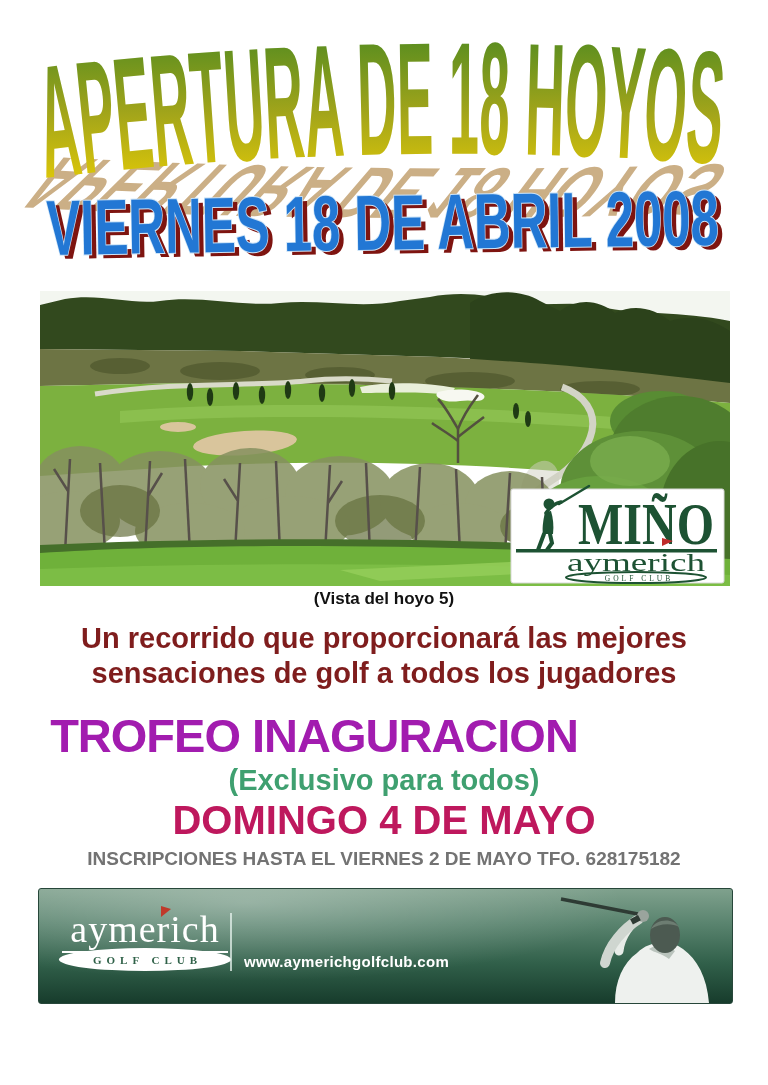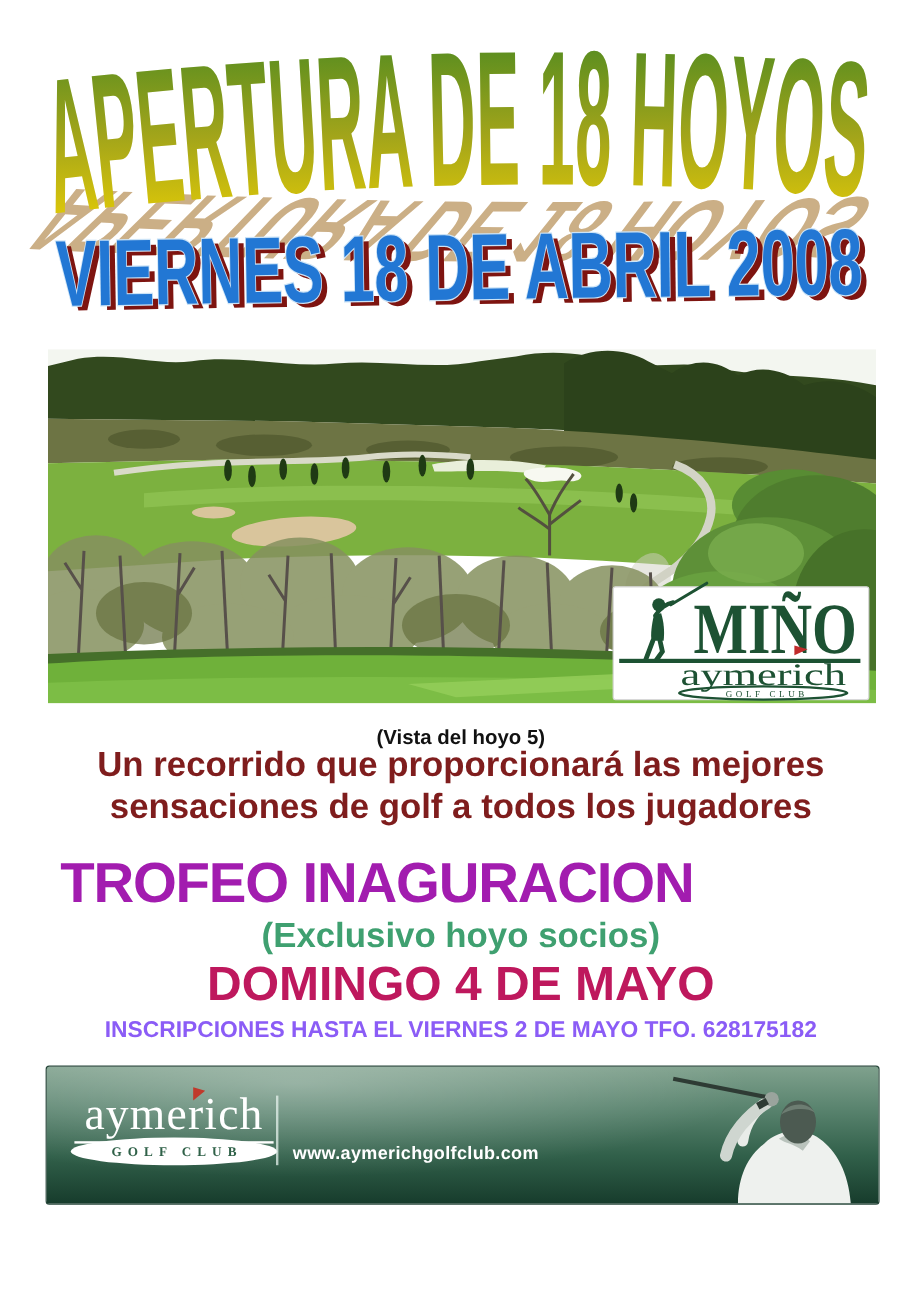--- a/index.html
+++ b/index.html
@@ -9,28 +9,28 @@
   svg{display:block;}
   svg text{font-family:"Liberation Sans",sans-serif;}
   .serif, svg text.serif{font-family:"Liberation Serif",serif;}
 
   
   .title-svg{left:39px;top:48px;width:690px;height:222px;overflow:visible;}
 
   
   .photo{left:40px;top:291px;width:690px;height:295px;}
 
-  .caption{left:0;top:589px;width:768px;text-align:center;font-size:17px;font-weight:bold;color:#111;margin-top:16px;}
+  .caption{left:0;top:589px;width:768px;text-align:center;font-size:17px;font-weight:bold;color:#111;}
   .intro{left:44px;top:621px;width:680px;text-align:center;font-size:29px;line-height:35px;
          font-weight:bold;color:#7f1d1d;}
   .trofeo{left:0;top:708px;width:628px;text-align:center;font-size:47px;letter-spacing:-1px;
           font-weight:bold;color:#a21caf;white-space:nowrap;}
   .exclusivo{left:0;top:764px;width:768px;text-align:center;font-size:29px;font-weight:bold;color:#3fa070;}
   .domingo{left:0;top:798px;width:768px;text-align:center;font-size:40px;font-weight:bold;color:#be185d;white-space:nowrap;}
-  .inscrip{left:0;top:848px;width:768px;text-align:center;font-size:19px;font-weight:bold;color:#8b5cf6;white-space:nowrap;}
+  .inscrip{left:0;top:848px;width:768px;text-align:center;font-size:19px;font-weight:bold;color:#737373;white-space:nowrap;}
 
   
   .banner{left:38px;top:888px;width:693px;height:114px;border:1px solid #27473a;border-radius:3px;overflow:hidden;
           background:radial-gradient(ellipse at 30% 12%, rgba(255,255,255,0.28), rgba(255,255,255,0) 55%),
                      linear-gradient(180deg,#7fa18d 0%,#5a846f 30%,#31604a 65%,#173c2c 100%);}
   .footer-logo{left:16px;top:20px;width:180px;text-align:center;}
   .footer-brand{display:inline-block;font-family:"Liberation Serif",serif;font-size:38px;line-height:40px;
                 color:#ffffff;letter-spacing:1px;border-bottom:2px solid #ffffff;padding:0 8px 2px;position:relative;}
   .footer-flag{position:absolute;left:104px;top:-4px;width:14px;height:14px;}
   .footer-ellipse{width:172px;height:23px;border-radius:50%;background:#ffffff;margin:-5px auto 0;
@@ -192,21 +192,21 @@
       <text class="serif" x="596" y="280" font-size="26" fill="#1d5233" text-anchor="middle" textLength="138" lengthAdjust="spacingAndGlyphs">aymerich</text>
       <polygon points="622,255 622,247 633,250" fill="#c02b2b"></polygon>
       <ellipse cx="596" cy="286.5" rx="70" ry="5.5" fill="none" stroke="#1d5233" stroke-width="2"></ellipse>
       <text class="serif" x="599" y="289.5" font-size="7.5" letter-spacing="3" fill="#1d5233" text-anchor="middle">GOLF CLUB</text>
     </g>
   </svg>
 
   <div class="abs caption">(Vista del hoyo 5)</div>
   <div class="abs intro">Un recorrido que proporcionará las mejores sensaciones de golf a todos los jugadores</div>
   <div class="abs trofeo">TROFEO INAGURACION</div>
-  <div class="abs exclusivo">(Exclusivo hoyo socios)</div>
+  <div class="abs exclusivo">(Exclusivo para todos)</div>
   <div class="abs domingo">DOMINGO 4 DE MAYO</div>
   <div class="abs inscrip">INSCRIPCIONES HASTA EL VIERNES 2 DE MAYO TFO. 628175182</div>
 
   <div class="abs banner">
 
     <div class="abs footer-logo">
       <span class="footer-brand">aymerich</span>
       <svg class="footer-flag" viewBox="0 0 14 14">
         <polygon points="2,12 2,1 12,4" fill="#c0392b"></polygon>
       </svg>

